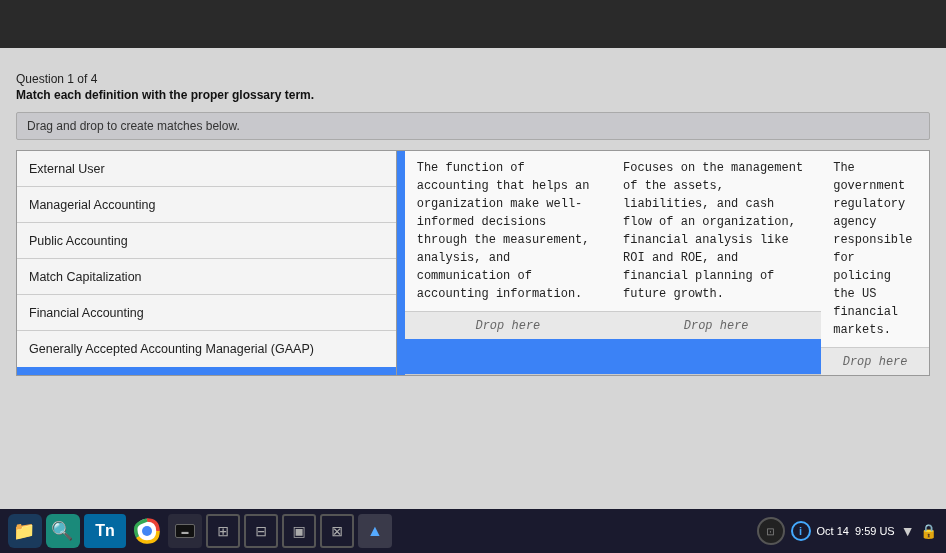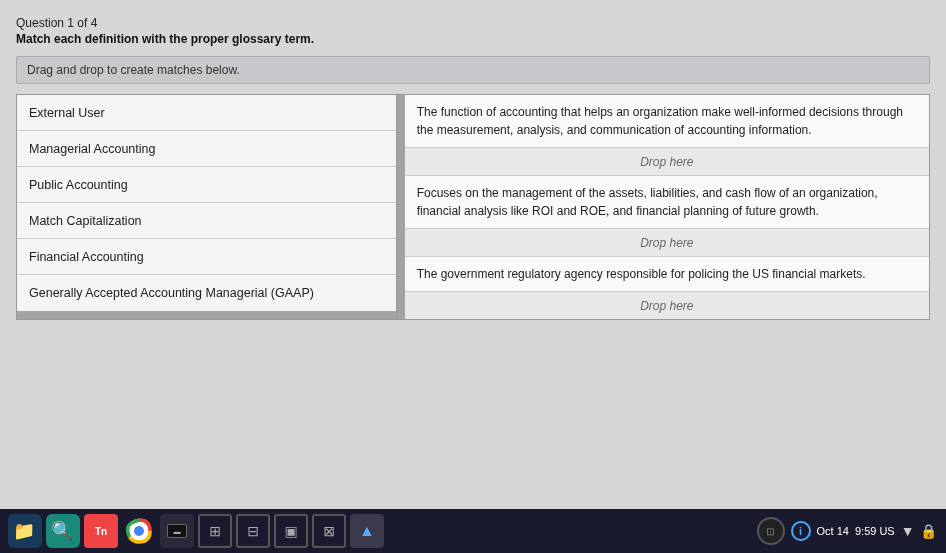--- a/index.html
+++ b/index.html
@@ -10,22 +10,23 @@
       font-family: Arial, sans-serif;
       font-size: 13px;
       overflow: hidden;
       display: flex;
       flex-direction: column;
     }
 
     .main-content {
       flex: 1;
       background: #d6d6d6;
-      padding: 16px 16px;
+      padding: 24px 16px;
       overflow: hidden;
+      margin-top: 48px;
     }
 
     .question-header {
       font-size: 12px;
       color: #222;
       margin-bottom: 2px;
     }
 
     .question-title {
       font-size: 12px;
@@ -41,21 +42,21 @@
       font-size: 12px;
       color: #333;
       margin-bottom: 10px;
       border-radius: 2px;
     }
 
     .matching-area {
       display: flex;
       gap: 8px;
       border: 1px solid #999;
-      background: #a3a3a3;
+      background: #3b82f6;
     }
 
     .terms-column {
       width: 42%;
       border-right: 1px solid #999;
     }
 
     .term-item {
       padding: 9px 12px;
       border-bottom: 1px solid #ccc;
@@ -67,21 +68,22 @@
       align-items: center;
     }
 
     .term-item:last-child {
       border-bottom: none;
     }
 
     .definitions-column {
       width: 58%;
       display: flex;
-      flex-direction: column;
+      flex-direction: row;
+      font-family: Liberation Mono, monospace;
     }
 
     .definition-block {
       border-bottom: 1px solid #ccc;
     }
 
     .definition-block:last-child {
       border-bottom: none;
     }
 
@@ -209,21 +211,21 @@
         <div class="definition-text">The government regulatory agency responsible for policing the US financial markets.</div>
         <div class="drop-zone">Drop here</div>
       </div>
     </div>
   </div>
 </div>
 
 <div class="taskbar">
   <div class="tb-app dark-blue">📁</div>
   <div class="tb-app teal">🔍</div>
-  <div class="tb-app" style="background:#ef4444;border-radius:4px;width:34px;height:34px;display:flex;align-items:center;justify-content:center;color:#fff;font-size:10px;font-weight:bold;cursor:pointer;">Tn</div>
+  <div class="tb-app" style="background:#0369a1;border-radius:4px;width:42px;height:34px;display:flex;align-items:center;justify-content:center;color:#fff;font-size:16px;font-weight:bold;cursor:pointer;">Tn</div>
   <div class="tb-app" style="background:transparent;border-radius:50%;width:34px;height:34px;display:flex;align-items:center;justify-content:center;cursor:pointer;">
     <svg width="26" height="26" viewBox="0 0 26 26">
       <circle cx="13" cy="13" r="12" fill="#fff" stroke="#ccc" stroke-width="0.5"></circle>
       <circle cx="13" cy="13" r="5" fill="#4285F4"></circle>
       <path d="M13 2 Q24 2 24 13" stroke="#EA4335" stroke-width="3.5" fill="none"></path>
       <path d="M24 13 Q24 24 13 24 Q7 24 3.5 19" stroke="#FBBC05" stroke-width="3.5" fill="none"></path>
       <path d="M3.5 19 Q1 14 2 9 Q3 5 13 2" stroke="#34A853" stroke-width="3.5" fill="none"></path>
     </svg>
   </div>
   <div class="tb-app" style="background:#2a2a3a;border-radius:4px;width:34px;height:34px;display:flex;align-items:center;justify-content:center;cursor:pointer;">

